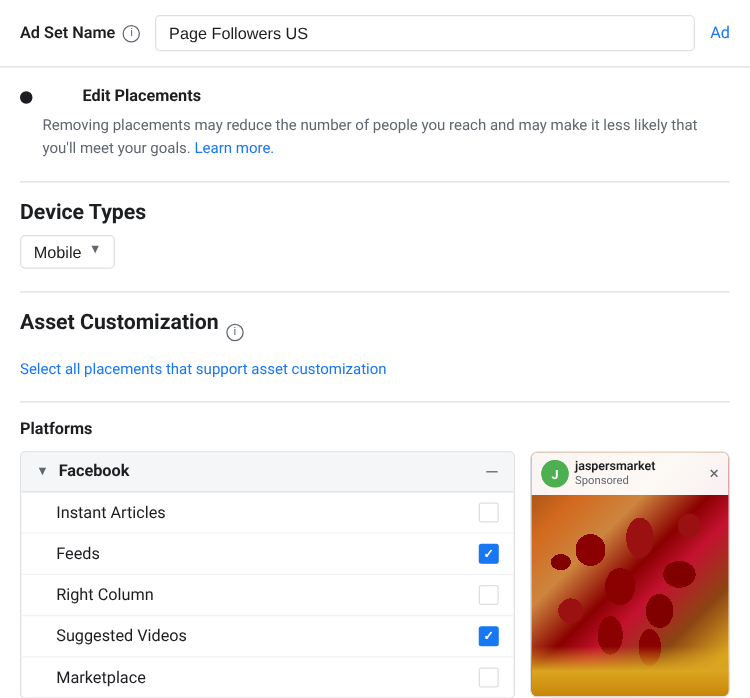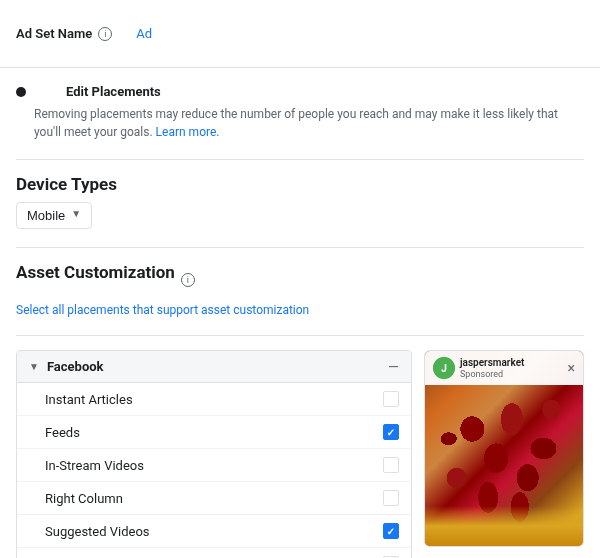--- a/index.html
+++ b/index.html
@@ -8,21 +8,21 @@
       font-size: 13px;
       color: #1c1e21;
       background: #fff;
       width: 600px;
       min-height: 558px;
     }
 
     .header-row {
       display: flex;
       align-items: center;
-      padding: 26px 16px;
+      padding: 12px 16px;
       border-bottom: 1px solid #dddfe2;
       background: #fff;
     }
     .header-label {
       font-size: 13px;
       font-weight: 600;
       color: #1c1e21;
       margin-right: 6px;
       white-space: nowrap;
     }
@@ -330,20 +330,21 @@
       background: linear-gradient(to top, #c8860a, #daa520, transparent);
       border-radius: 0 0 2px 2px;
     }
   </style>
 </head>
 <body>
 
 <div class="header-row">
   <span class="header-label">Ad Set Name</span>
   <span class="info-icon">i</span>
+  <input class="header-input" type="text" value="Page Followers US" style="">
   <span class="header-right">Ad</span>
 </div>
 
 <div class="main-content">
 
   <div class="section">
     <div class="section-header">
       <div class="bullet"></div>
       <span class="section-title">Edit Placements</span>
     </div>
@@ -369,20 +370,21 @@
     <div class="asset-header">
       <span class="subsection-title" style="margin-bottom:16px;">Asset Customization</span>
       <span class="info-icon">i</span>
     </div>
     <a class="asset-link">Select all placements that support asset customization</a>
   </div>
 
   <hr class="divider">
 
   <div class="platforms-section">
+    <div class="platforms-title">Platforms</div>
 
     <div class="platforms-content">
 
       <div class="platform-panel">
         <div class="platform-header">
           <div class="platform-header-left">
             <span class="expand-icon">▼</span>
             <span class="platform-name">Facebook</span>
           </div>
           <span class="collapse-icon">—</span>
@@ -391,24 +393,20 @@
         <div class="placement-item">
           <span class="placement-label">Instant Articles</span>
           <div class="checkbox"></div>
         </div>
 
         <div class="placement-item">
           <span class="placement-label">Feeds</span>
           <div class="checkbox checked"></div>
         </div>
 
-        <div class="placement-item">
-          <span class="placement-label">In-Stream Videos</span>
-          <div class="checkbox"></div>
-        </div>
 
         <div class="placement-item">
           <span class="placement-label">Right Column</span>
           <div class="checkbox"></div>
         </div>
 
         <div class="placement-item">
           <span class="placement-label">Suggested Videos</span>
           <div class="checkbox checked"></div>
         </div>

